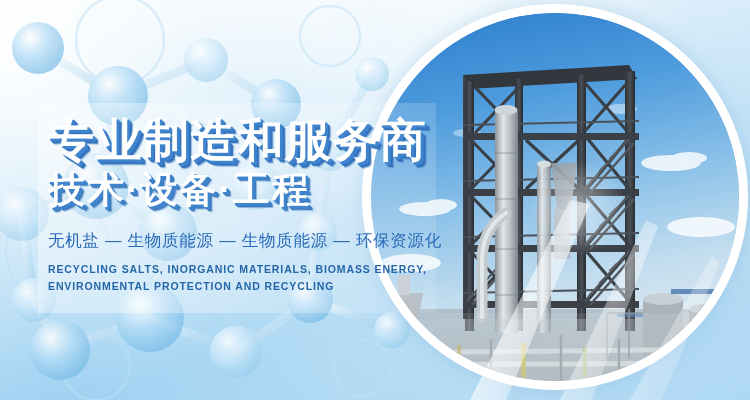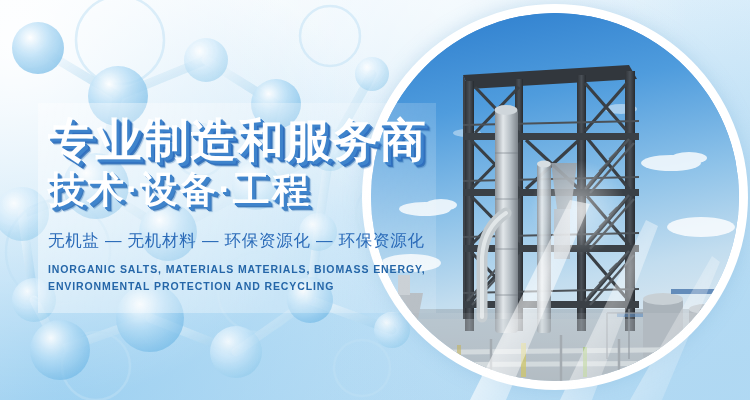--- a/index.html
+++ b/index.html
@@ -378,17 +378,17 @@
     <polygon points="110,240 196,60 208,66 142,240" fill="url(#st)" opacity=".55"></polygon>
     <polygon points="180,240 262,96 270,102 212,240" fill="url(#st)" opacity=".4"></polygon>
     <circle cx="128" cy="48" r="48" fill="url(#glow)" opacity=".6"></circle>
   </svg>
 
   <div class="panel"></div>
 
   <div class="copy">
     <div class="headline l2">专业制造和服务商</div>
     <div class="headline l1">技术·设备·工程</div>
-    <div class="sub-cn">无机盐 — 无机材料 — 环保资源化 — 环保资源化</div>
-    <div class="sub-en">INORGANIC SALTS, MATERIALS MATERIALS, BIOMASS ENERGY, ENVIRONMENTAL PROTECTION AND RECYCLING</div>
+    <div class="sub-cn">无机盐 — 生物质能源 — 生物质能源 — 环保资源化</div>
+    <div class="sub-en">RECYCLING SALTS, INORGANIC MATERIALS, BIOMASS ENERGY, ENVIRONMENTAL PROTECTION AND RECYCLING</div>
   </div>
 
 </div>
 
 </body></html>

